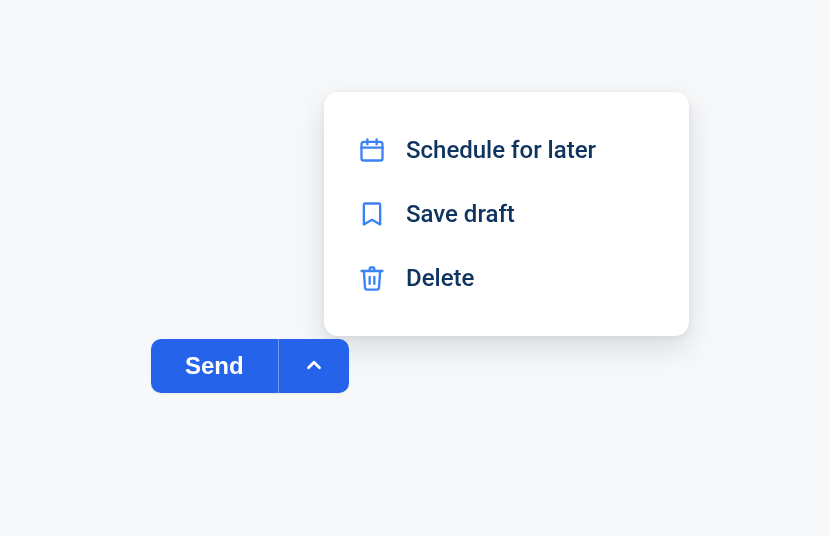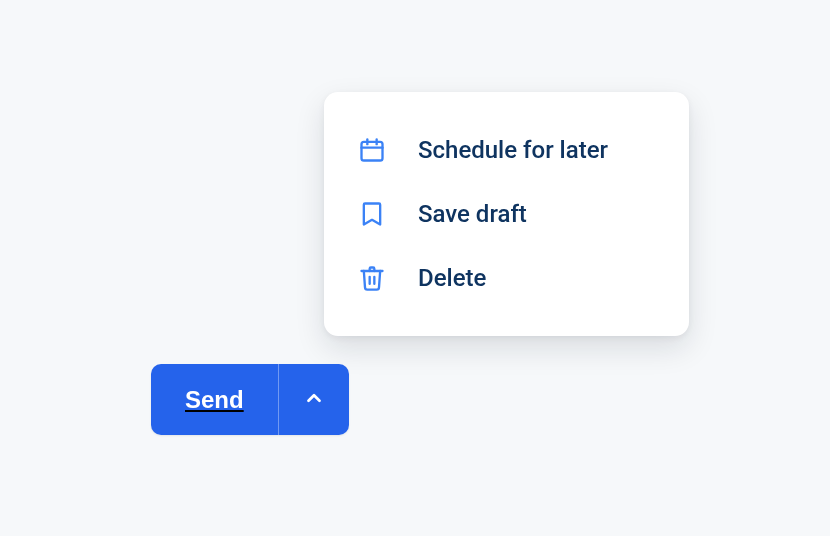--- a/index.html
+++ b/index.html
@@ -10,27 +10,26 @@
     body {
       width: 830px;
       height: 536px;
       background: #f6f8fa;
       font-family: -apple-system, BlinkMacSystemFont, "Segoe UI", Roboto, Helvetica, Arial, sans-serif;
       position: relative;
     }
     .split-button {
       position: absolute;
       left: 151px;
-      top: 364px;
+      top: 339px;
       display: flex;
-      height: 71px;
+      height: 54px;
       border-radius: 10px;
       overflow: hidden;
       box-shadow: 0 1px 2px rgba(0,0,0,0.08);
-      text-decoration: underline;
     }
     .send-button {
       background: #2563eb;
       color: #ffffff;
       border: none;
       font-size: 24px;
       font-weight: 600;
       padding: 0 34px;
       cursor: pointer;
       display: flex;
@@ -60,21 +59,21 @@
       background: #ffffff;
       border-radius: 14px;
       box-shadow: 0 12px 30px rgba(15, 23, 42, 0.12), 0 2px 6px rgba(15, 23, 42, 0.06);
       padding: 26px 0;
     }
     .menu-item {
       display: flex;
       align-items: center;
       padding: 18px 34px;
       cursor: pointer;
-      gap: 32px;
+      gap: 20px;
     }
     .menu-item .icon {
       width: 28px;
       height: 28px;
       display: flex;
       align-items: center;
       justify-content: center;
       flex-shrink: 0;
     }
     .menu-item .icon svg {

